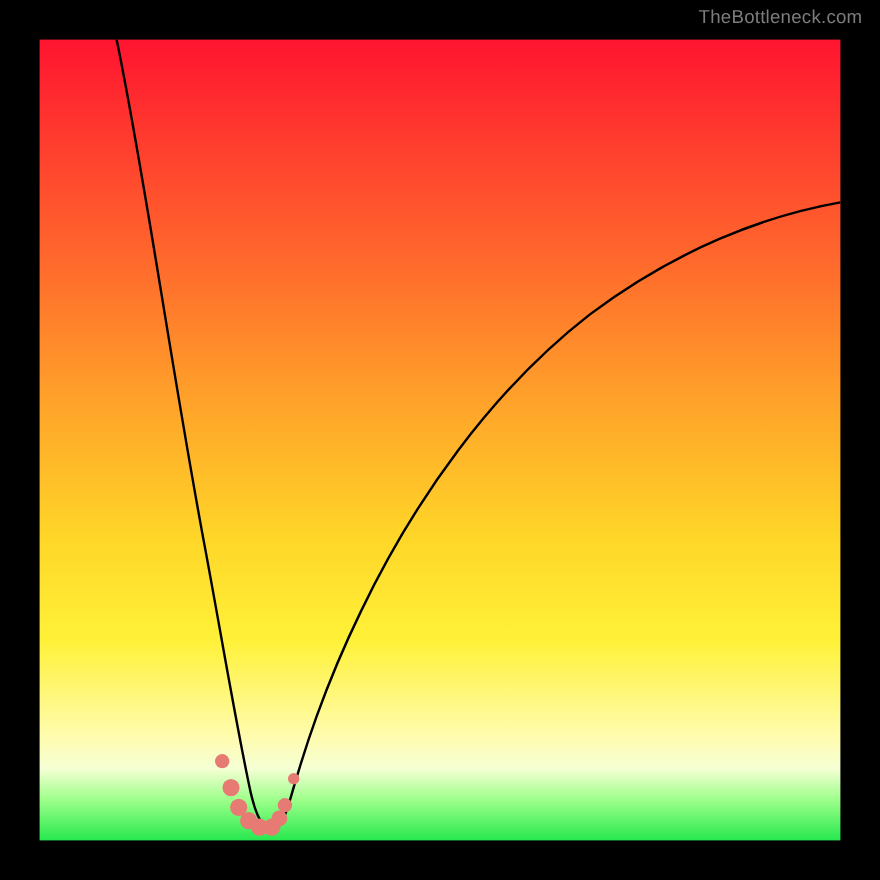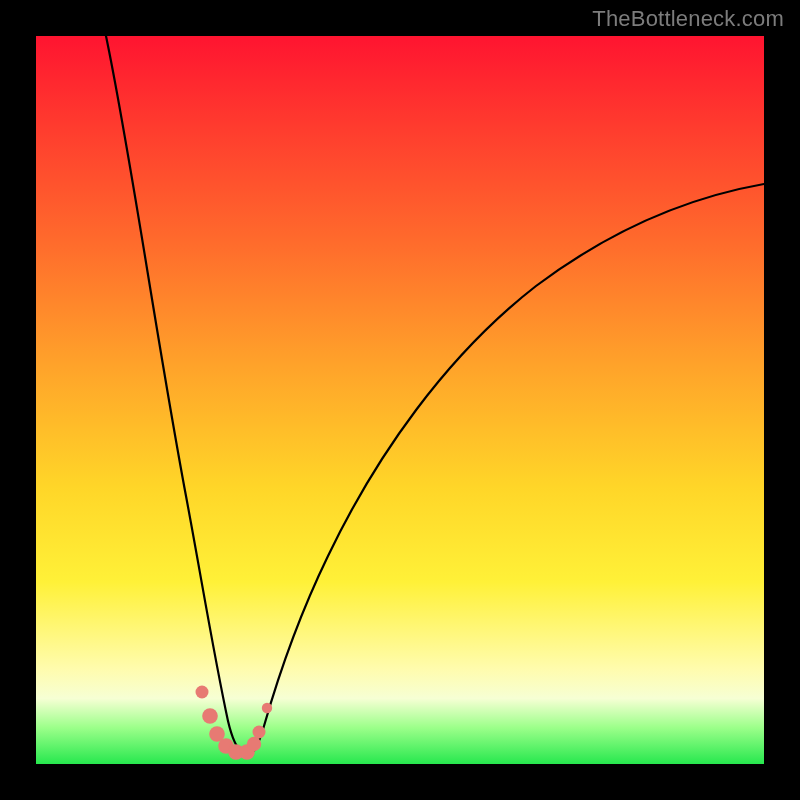--- a/index.html
+++ b/index.html
@@ -38,21 +38,21 @@
       #f6ffd4 91%,
       #9cff8a 95%,
       #27e84e 100%
     );
   }
   .watermark {
     position: absolute;
     top: 6px;
     right: 16px;
     color: #7c7c7c;
-    font-size: 22px;
+    font-size: 17px;
     letter-spacing: 0.2px;
     font-weight: 400;
     user-select: none;
   }
   svg.curve {
     position: absolute;
     left: 0;
     top: 0;
     width: 728px;
     height: 728px;

